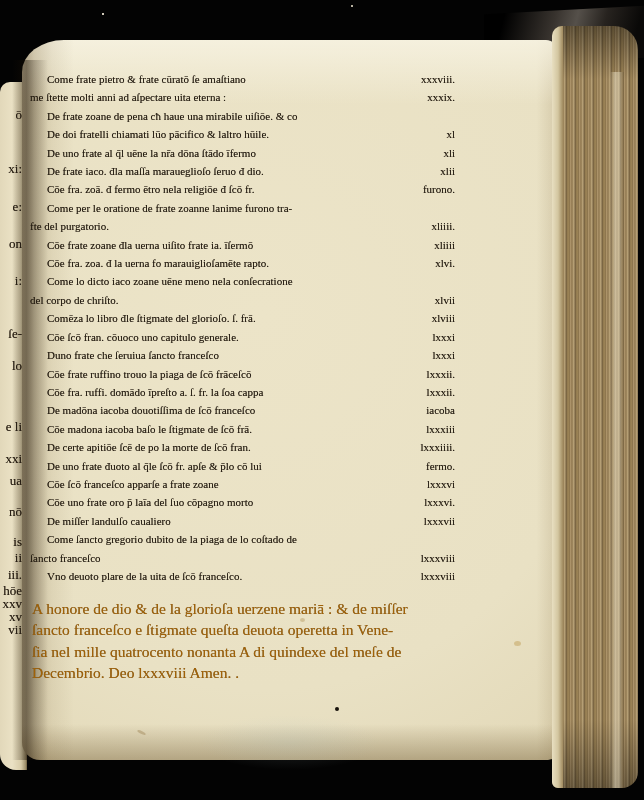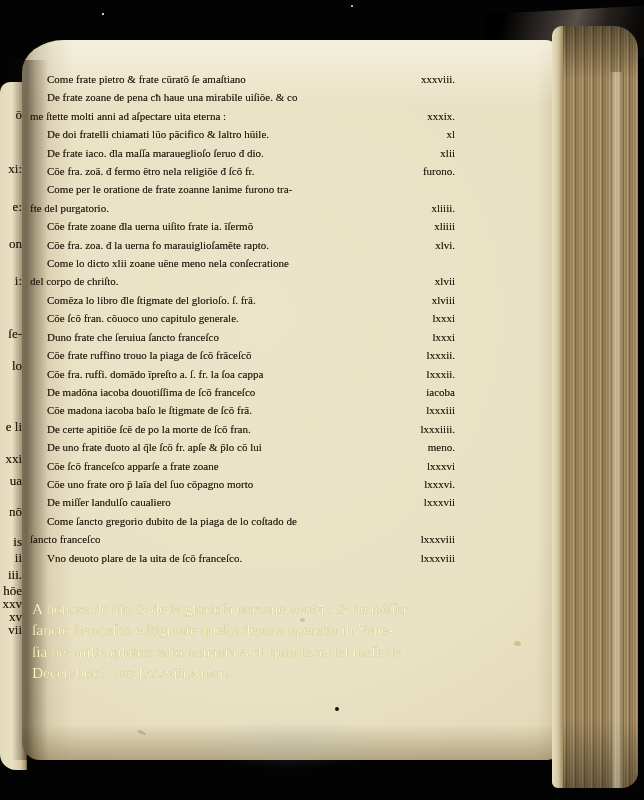--- a/index.html
+++ b/index.html
@@ -68,21 +68,21 @@
   .text-layer{
     position:absolute;left:30px;top:70px;width:425px;z-index:4;
     color:#221a10;font-size:11px;line-height:18.4px;
     text-shadow:0 0 .5px rgba(35,24,10,.55);
   }
   .toc-line{display:flex;white-space:nowrap;}
   .toc-line.ind{padding-left:17px;}
   .toc-line .num{margin-left:auto;padding-left:10px;}
   .colophon{
     position:absolute;left:32px;top:598px;width:458px;z-index:4;
-    color:#fef9c3;font-size:15.5px;line-height:21.4px;
+    color:#a16207;font-size:15.5px;line-height:21.4px;
     text-shadow:0 0 .5px rgba(35,24,10,.55);
     white-space:nowrap;
   }
   .speck{position:absolute;border-radius:50%;z-index:4;}
   .s1{left:335px;top:707px;width:4px;height:4px;background:#17120b;}
   .s2{left:514px;top:641px;width:7px;height:5px;background:rgba(196,166,98,.55);}
   .s3{left:137px;top:731px;width:9px;height:3px;background:rgba(173,152,108,.6);transform:rotate(25deg);}
   .s4{left:300px;top:618px;width:5px;height:4px;background:rgba(186,158,104,.5);}
   .stain{
     position:absolute;left:200px;top:715px;width:180px;height:55px;z-index:3;border-radius:50%;
@@ -121,32 +121,36 @@
 <div class="fore-edge">
   <div class="inner-edge"></div>
   <div class="light-band"></div>
 </div>
 
 <div class="text-layer">
     <div class="toc-line ind">
       <span class="t">Come frate pietro &amp; frate cūratō ſe amaſtiano</span>
       <span class="num">xxxviii.</span>
     </div>
-    <div class="toc-line ind">
-      <span class="t">De frate zoane de pena cħ haue una mirabile uiſiōe. &amp; co</span>
-    </div>
     <div class="toc-line">
       <span class="t">me ſtette molti anni ad aſpectare uita eterna :</span>
       <span class="num">xxxix.</span>
     </div>
     <div class="toc-line ind">
+      <span class="t">De frate zoane de pena cħ haue una mirabile uiſiōe. &amp; co</span>
+    </div>
+    <div class="toc-line ind">
       <span class="t">De doi fratelli chiamati lūo pācifico &amp; laltro hūile.</span>
       <span class="num">xl</span>
     </div>
     <div class="toc-line ind">
+      <span class="t">De uno frate al q̄l uēne la nr̄a dōna ſtādo īfermo</span>
+      <span class="num">xli</span>
+    </div>
+    <div class="toc-line ind">
       <span class="t">De frate iaco. đla maſſa maraueglioſo ſeruo đ dio.</span>
       <span class="num">xlii</span>
     </div>
     <div class="toc-line ind">
       <span class="t">Cōe fra. zoā. đ fermo ētro nela religiōe đ ſcō fr.</span>
       <span class="num">furono.</span>
     </div>
     <div class="toc-line ind">
       <span class="t">Come per le oratione de frate zoanne lanime furono tra-</span>
     </div>
@@ -156,21 +160,21 @@
     </div>
     <div class="toc-line ind">
       <span class="t">Cōe frate zoane đla uerna uiſito frate ia. īſermō</span>
       <span class="num">xliiii</span>
     </div>
     <div class="toc-line ind">
       <span class="t">Cōe fra. zoa. đ la uerna fo marauiglioſamēte rapto.</span>
       <span class="num">xlvi.</span>
     </div>
     <div class="toc-line ind">
-      <span class="t">Come lo dicto xlii zoane uēne meno nela conſecratione</span>
+      <span class="t">Come lo dicto iaco zoane uēne meno nela conſecratione</span>
     </div>
     <div class="toc-line">
       <span class="t">del corpo de chriſto.</span>
       <span class="num">xlvii</span>
     </div>
     <div class="toc-line ind">
       <span class="t">Comēza lo libro đle ſtigmate del glorioſo. ſ. frā.</span>
       <span class="num">xlviii</span>
     </div>
     <div class="toc-line ind">
@@ -196,21 +200,21 @@
     <div class="toc-line ind">
       <span class="t">Cōe madona iacoba baſo le ſtigmate de ſcō frā.</span>
       <span class="num">lxxxiii</span>
     </div>
     <div class="toc-line ind">
       <span class="t">De certe apitiōe ſcē de po la morte de ſcō fran.</span>
       <span class="num">lxxxiiii.</span>
     </div>
     <div class="toc-line ind">
       <span class="t">De uno frate đuoto al q̄le ſcō fr. apſe &amp; p̄lo cō lui</span>
-      <span class="num">meno.</span>
+      <span class="num">fermo.</span>
     </div>
     <div class="toc-line ind">
       <span class="t">Cōe ſcō franceſco apparſe a frate zoane</span>
       <span class="num">lxxxvi</span>
     </div>
     <div class="toc-line ind">
       <span class="t">Cōe uno frate oro p̄ laīa del ſuo cōpagno morto</span>
       <span class="num">lxxxvi.</span>
     </div>
     <div class="toc-line ind">

